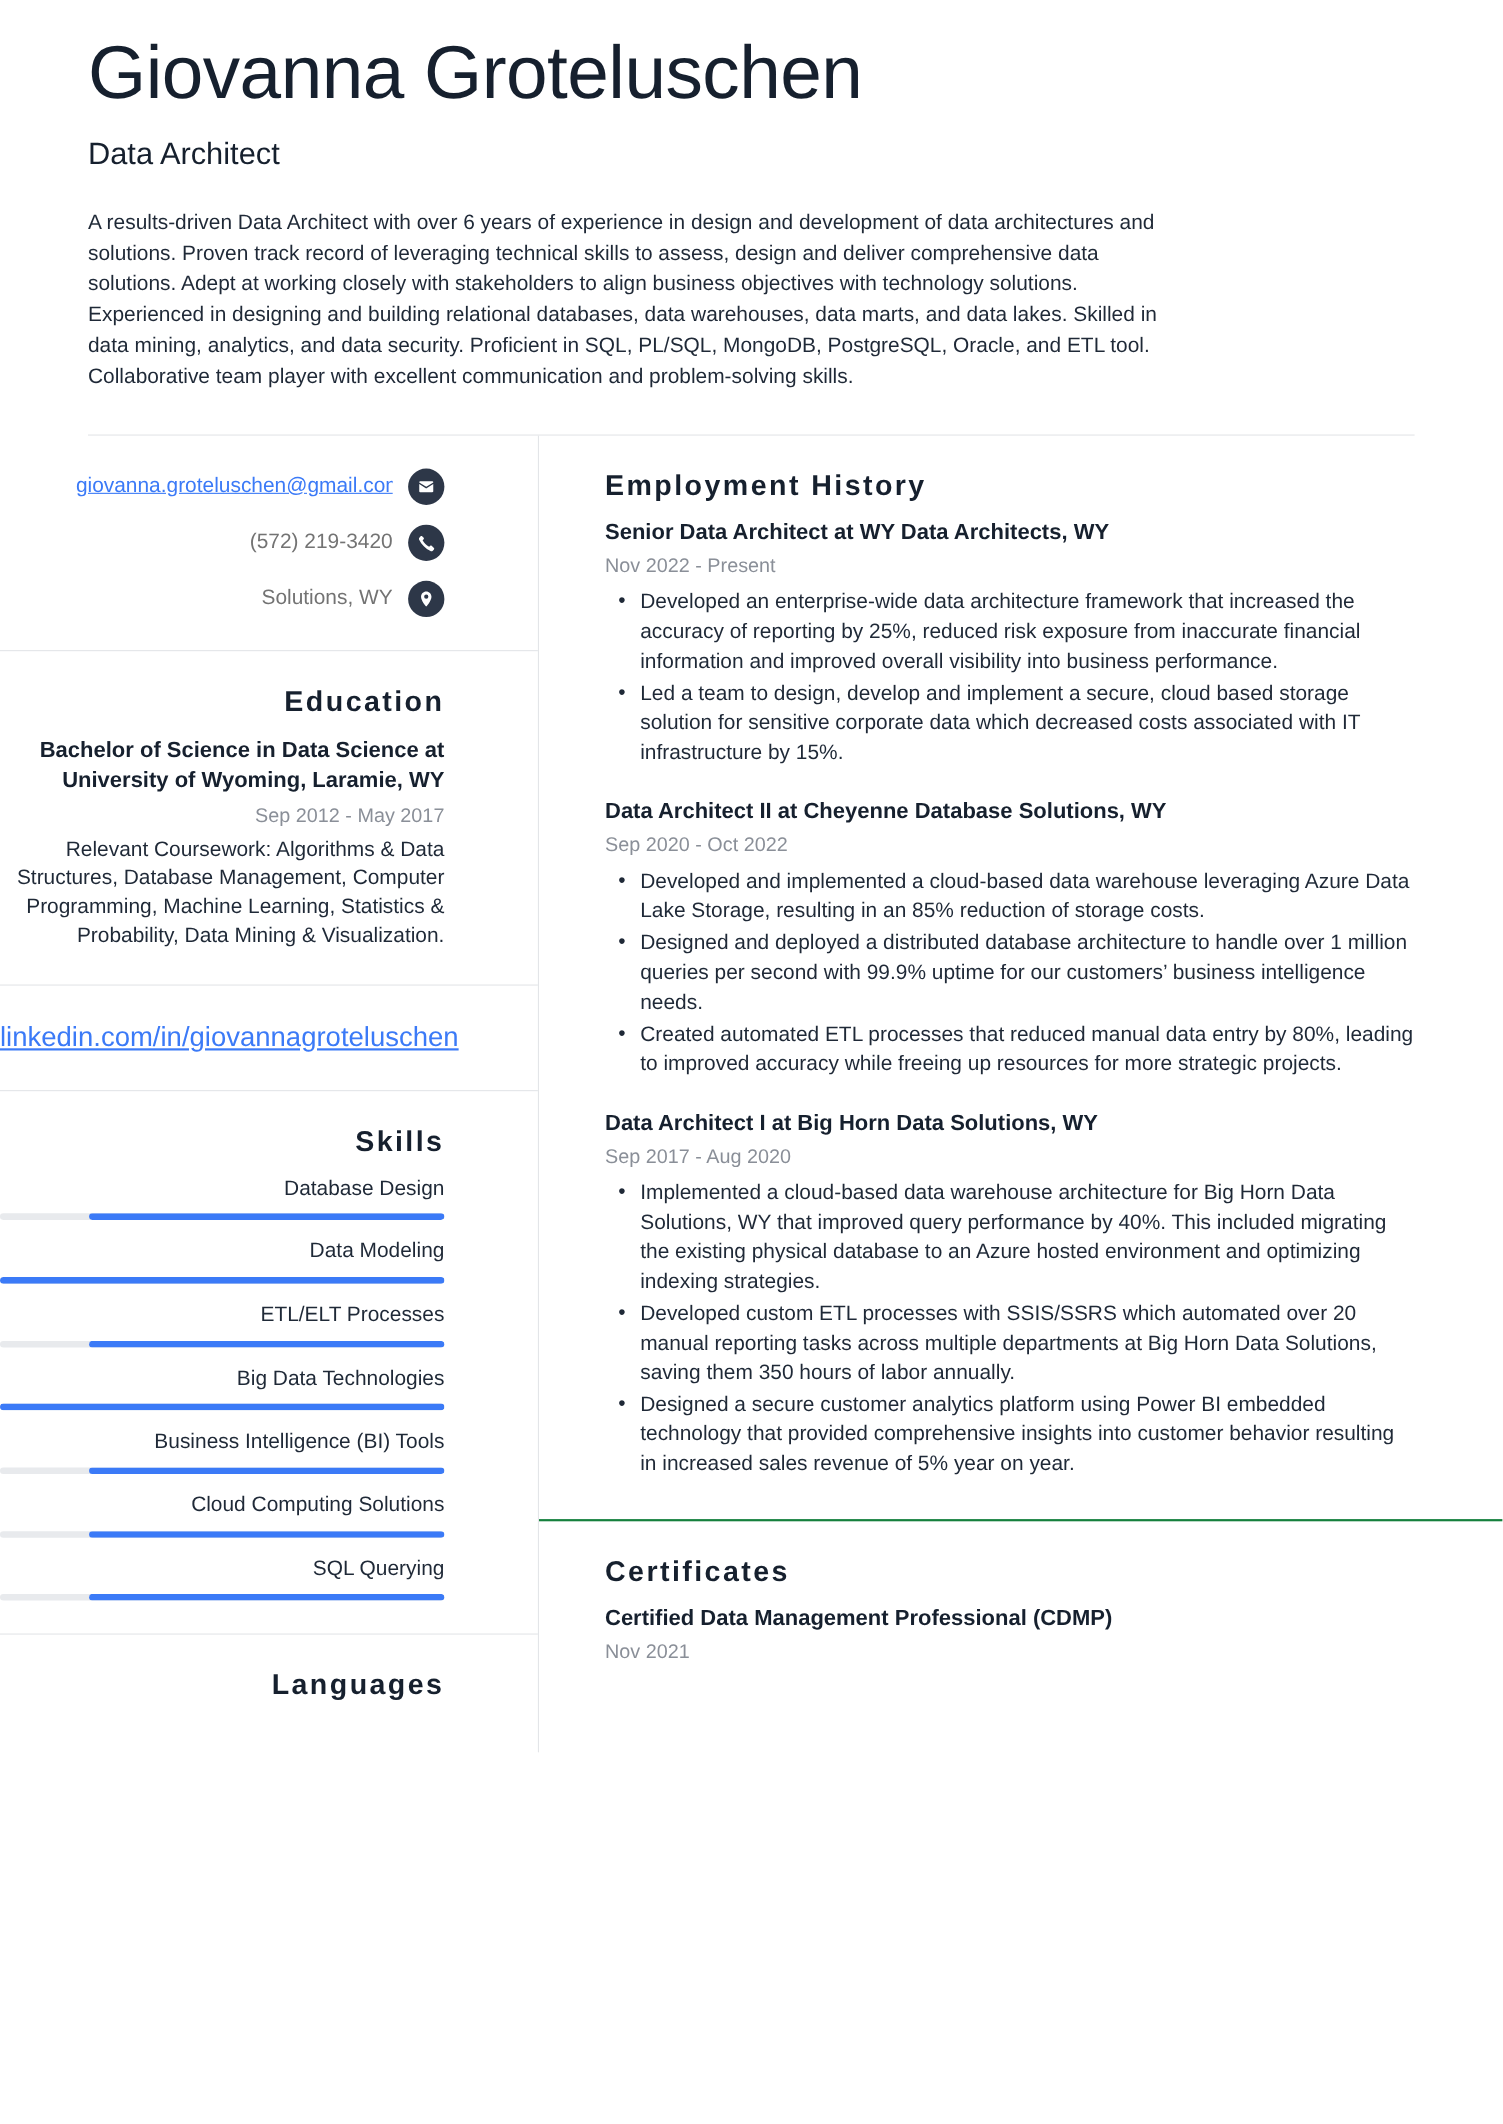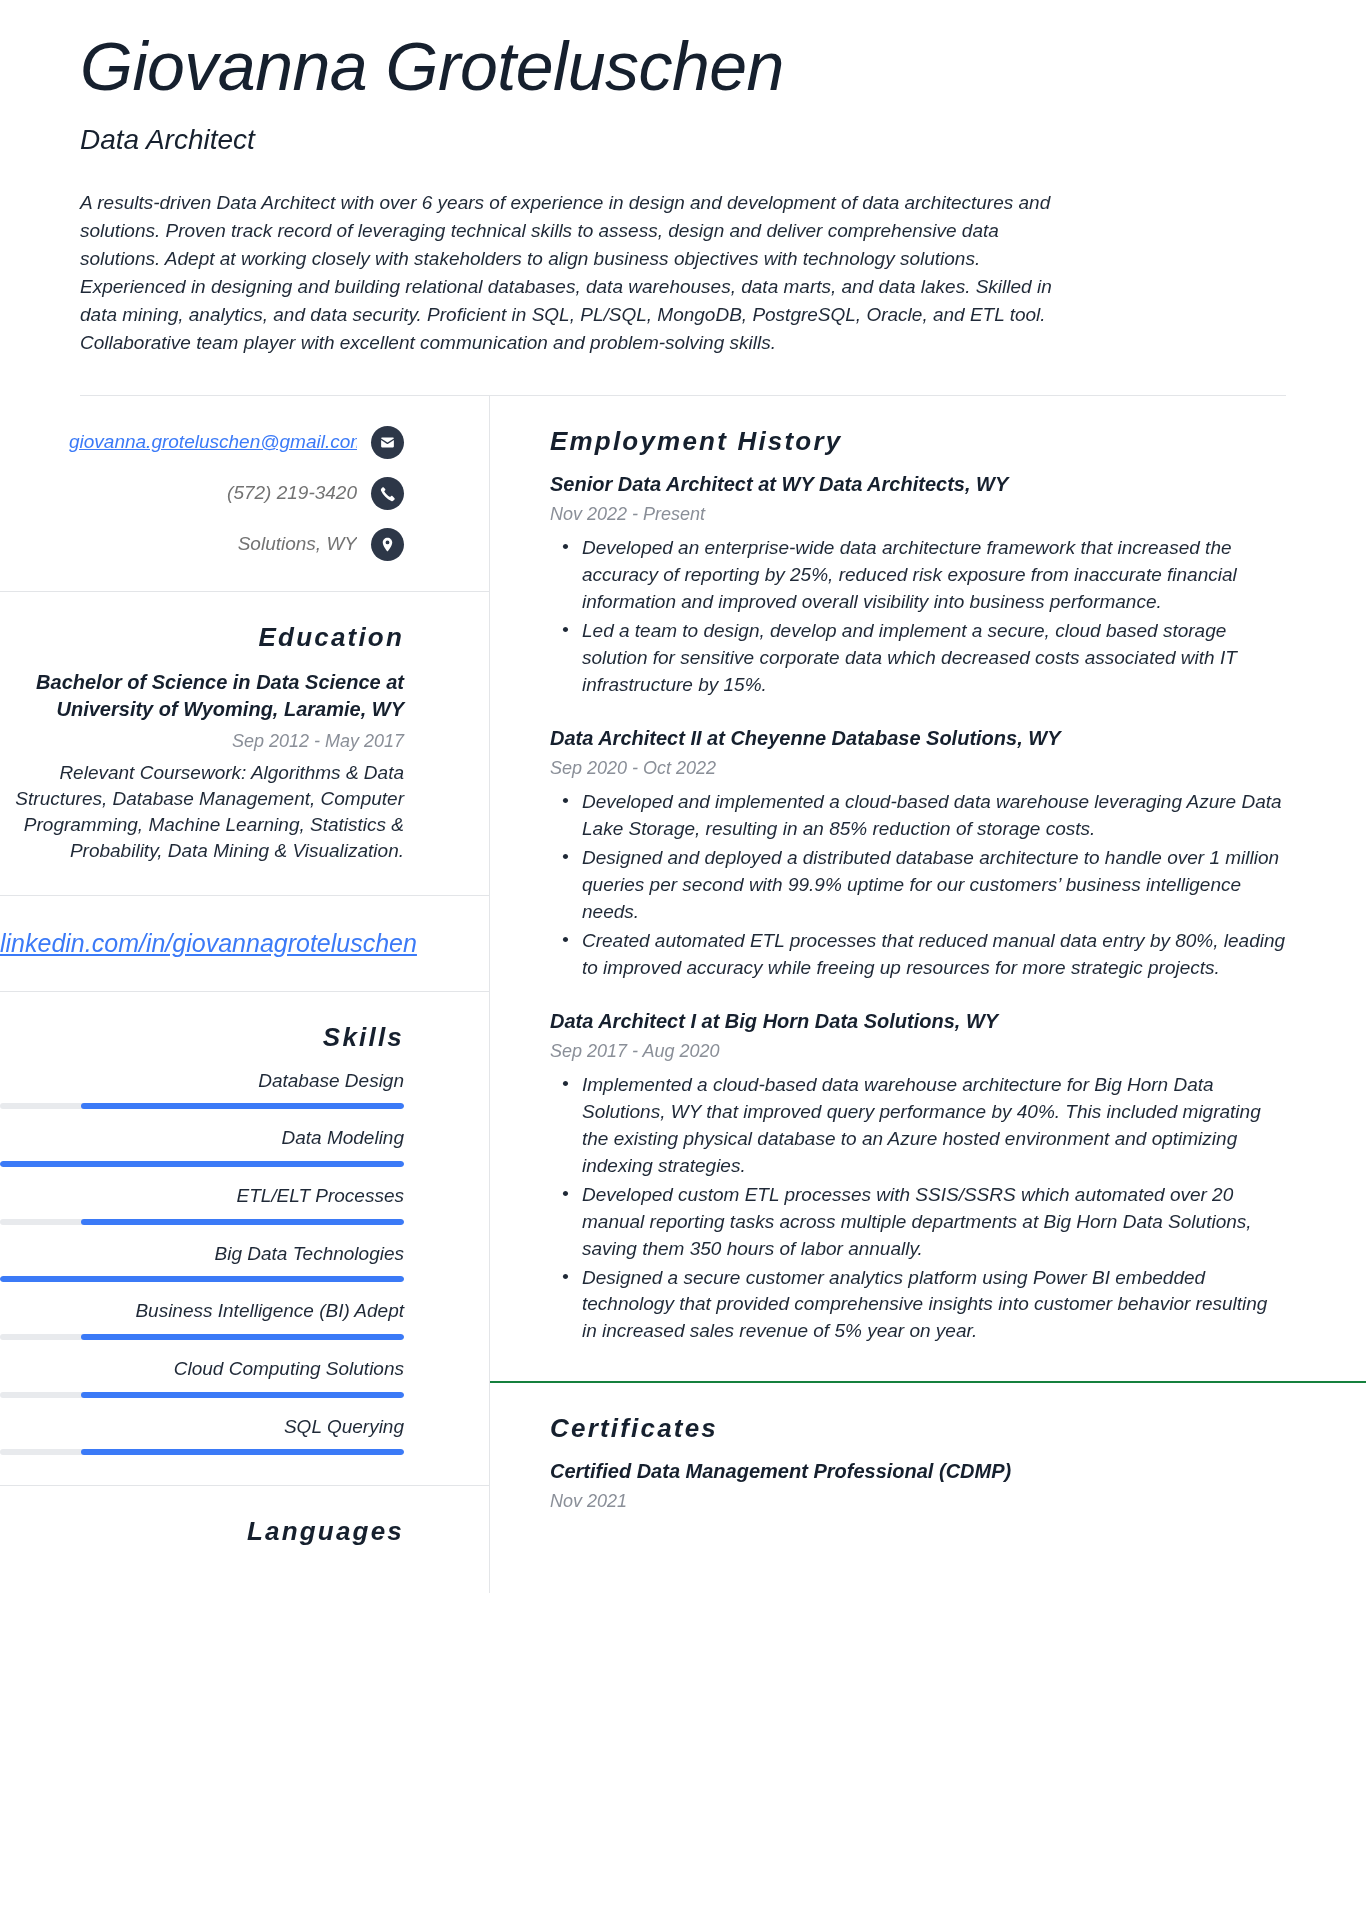--- a/index.html
+++ b/index.html
@@ -13,21 +13,20 @@
     font-family: "Liberation Sans", sans-serif;
     color: #1a2332;
     -webkit-font-smoothing: antialiased;
   }
 
   .page {
     width: 1366px;
     min-height: 1931px;
     background: #ffffff;
     position: relative;
-    font-style: italic;
   }
 
   
   .header {
     padding: 30px 80px 0 80px;
   }
 
   .full-name {
     font-size: 68px;
     font-weight: 400;
@@ -344,21 +343,21 @@
         </div>
 
         <div class="skill-item">
           <div class="skill-name">Big Data Technologies</div>
           <div class="skill-track">
             <div class="skill-fill" style="width: 100%;"></div>
           </div>
         </div>
 
         <div class="skill-item">
-          <div class="skill-name">Business Intelligence (BI) Adept</div>
+          <div class="skill-name">Business Intelligence (BI) Tools</div>
           <div class="skill-track">
             <div class="skill-fill" style="width: 80%;"></div>
           </div>
         </div>
 
         <div class="skill-item">
           <div class="skill-name">Cloud Computing Solutions</div>
           <div class="skill-track">
             <div class="skill-fill" style="width: 80%;"></div>
           </div>

